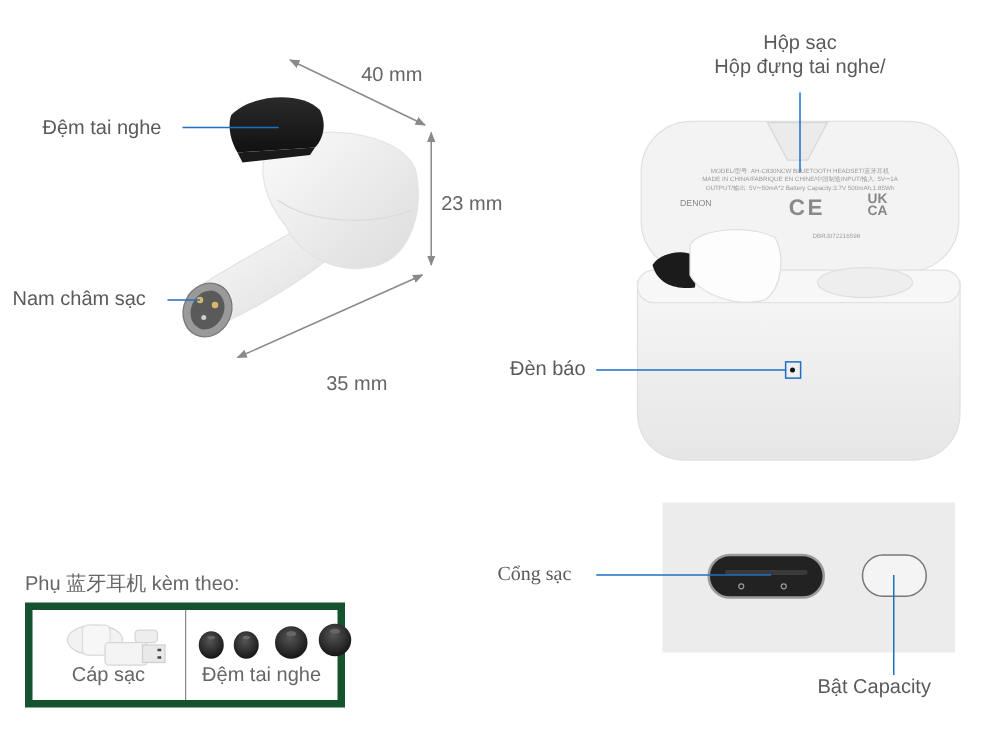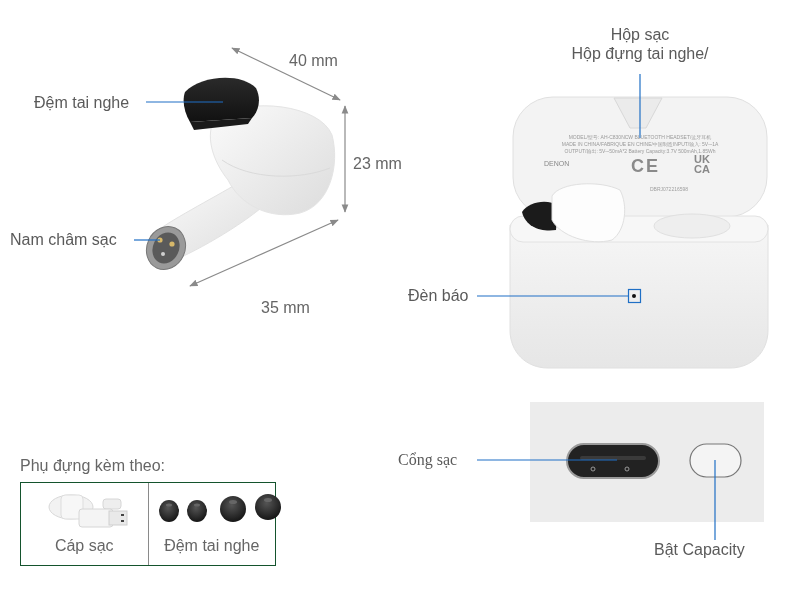--- a/index.html
+++ b/index.html
@@ -3,21 +3,21 @@
 <meta charset="utf-8">
 <style>
   html, body { margin:0; padding:0; }
   body { width:800px; height:600px; background:#ffffff; position:relative; overflow:hidden;
          font-family:"Liberation Sans", "DejaVu Sans", sans-serif; color:#555; }
   .abs { position:absolute; }
   .label { position:absolute; font-size:16px; color:#5a5a5a; white-space:nowrap; line-height:1.2; }
   .dim { position:absolute; font-size:16px; color:#666; white-space:nowrap; }
   svg { position:absolute; left:0; top:0; }
   .acc-title { position:absolute; left:20px; top:457px; font-size:16px; color:#666; }
-  .acc-box { position:absolute; left:20px; top:482px; width:256px; height:84px; border:1px solid #14532d; box-sizing:border-box; display:flex; }
+  .acc-box { position:absolute; left:20px; top:482px; width:256px; height:84px; border:6px solid #14532d; box-sizing:border-box; display:flex; }
   .acc-cell { flex:1; position:relative; }
   .acc-cell + .acc-cell { border-left:1px solid #8a8a8a; }
   .acc-cell .cap { position:absolute; left:0; right:0; bottom:10px; text-align:center; font-size:16px; color:#666; }
   .case-label-2 { text-align:center; }
   .port-panel { position:absolute; left:530px; top:402px; width:234px; height:120px; background:#ececec; }
 </style>
 </head>
 <body>
 
 <svg width="800" height="600" viewBox="0 0 800 600">
@@ -116,21 +116,21 @@
   <rect x="580" y="456" width="66" height="4" rx="2" fill="#3a3a3a"></rect>
   <circle cx="593" cy="469" r="2" fill="none" stroke="#999"></circle>
   <circle cx="627" cy="469" r="2" fill="none" stroke="#999"></circle>
   <rect x="690" y="444" width="51" height="33" rx="16.5" fill="#f4f4f4" stroke="#777" stroke-width="1.2"></rect>
   <line x1="477" y1="460" x2="617" y2="460" stroke="#1f6fc5" stroke-width="1.2"></line>
   <line x1="715" y1="460" x2="715" y2="540" stroke="#1f6fc5" stroke-width="1.2"></line>
 </svg>
 <div class="label" style="left:398px;top:450px;font-family:Liberation Serif, serif;">Cổng sạc</div>
 <div class="label" style="left:654px;top:540px;">Bật Capacity</div>
 
-<div class="acc-title">Phụ đựng kèm theo:</div>
+<div class="acc-title">Phụ 蓝牙耳机 kèm theo:</div>
 <div class="acc-box">
   <div class="acc-cell">
     <svg width="146" height="50" viewBox="0 0 146 50" style="position:absolute;left:0;top:4px;">
       <ellipse cx="50" cy="20" rx="22" ry="12" fill="#f2f2f2" stroke="#d8d8d8"></ellipse>
       <rect x="40" y="8" width="22" height="24" rx="4" fill="#f7f7f7" stroke="#dddddd"></rect>
       <rect x="82" y="12" width="18" height="10" rx="3" fill="#eeeeee" stroke="#d6d6d6"></rect>
       <rect x="58" y="22" width="34" height="18" rx="3" fill="#f4f4f4" stroke="#d6d6d6"></rect>
       <rect x="88" y="24" width="18" height="14" fill="#e9e9e9" stroke="#cfcfcf"></rect>
       <rect x="100" y="27" width="3" height="2" fill="#444"></rect>
       <rect x="100" y="33" width="3" height="2" fill="#444"></rect>

